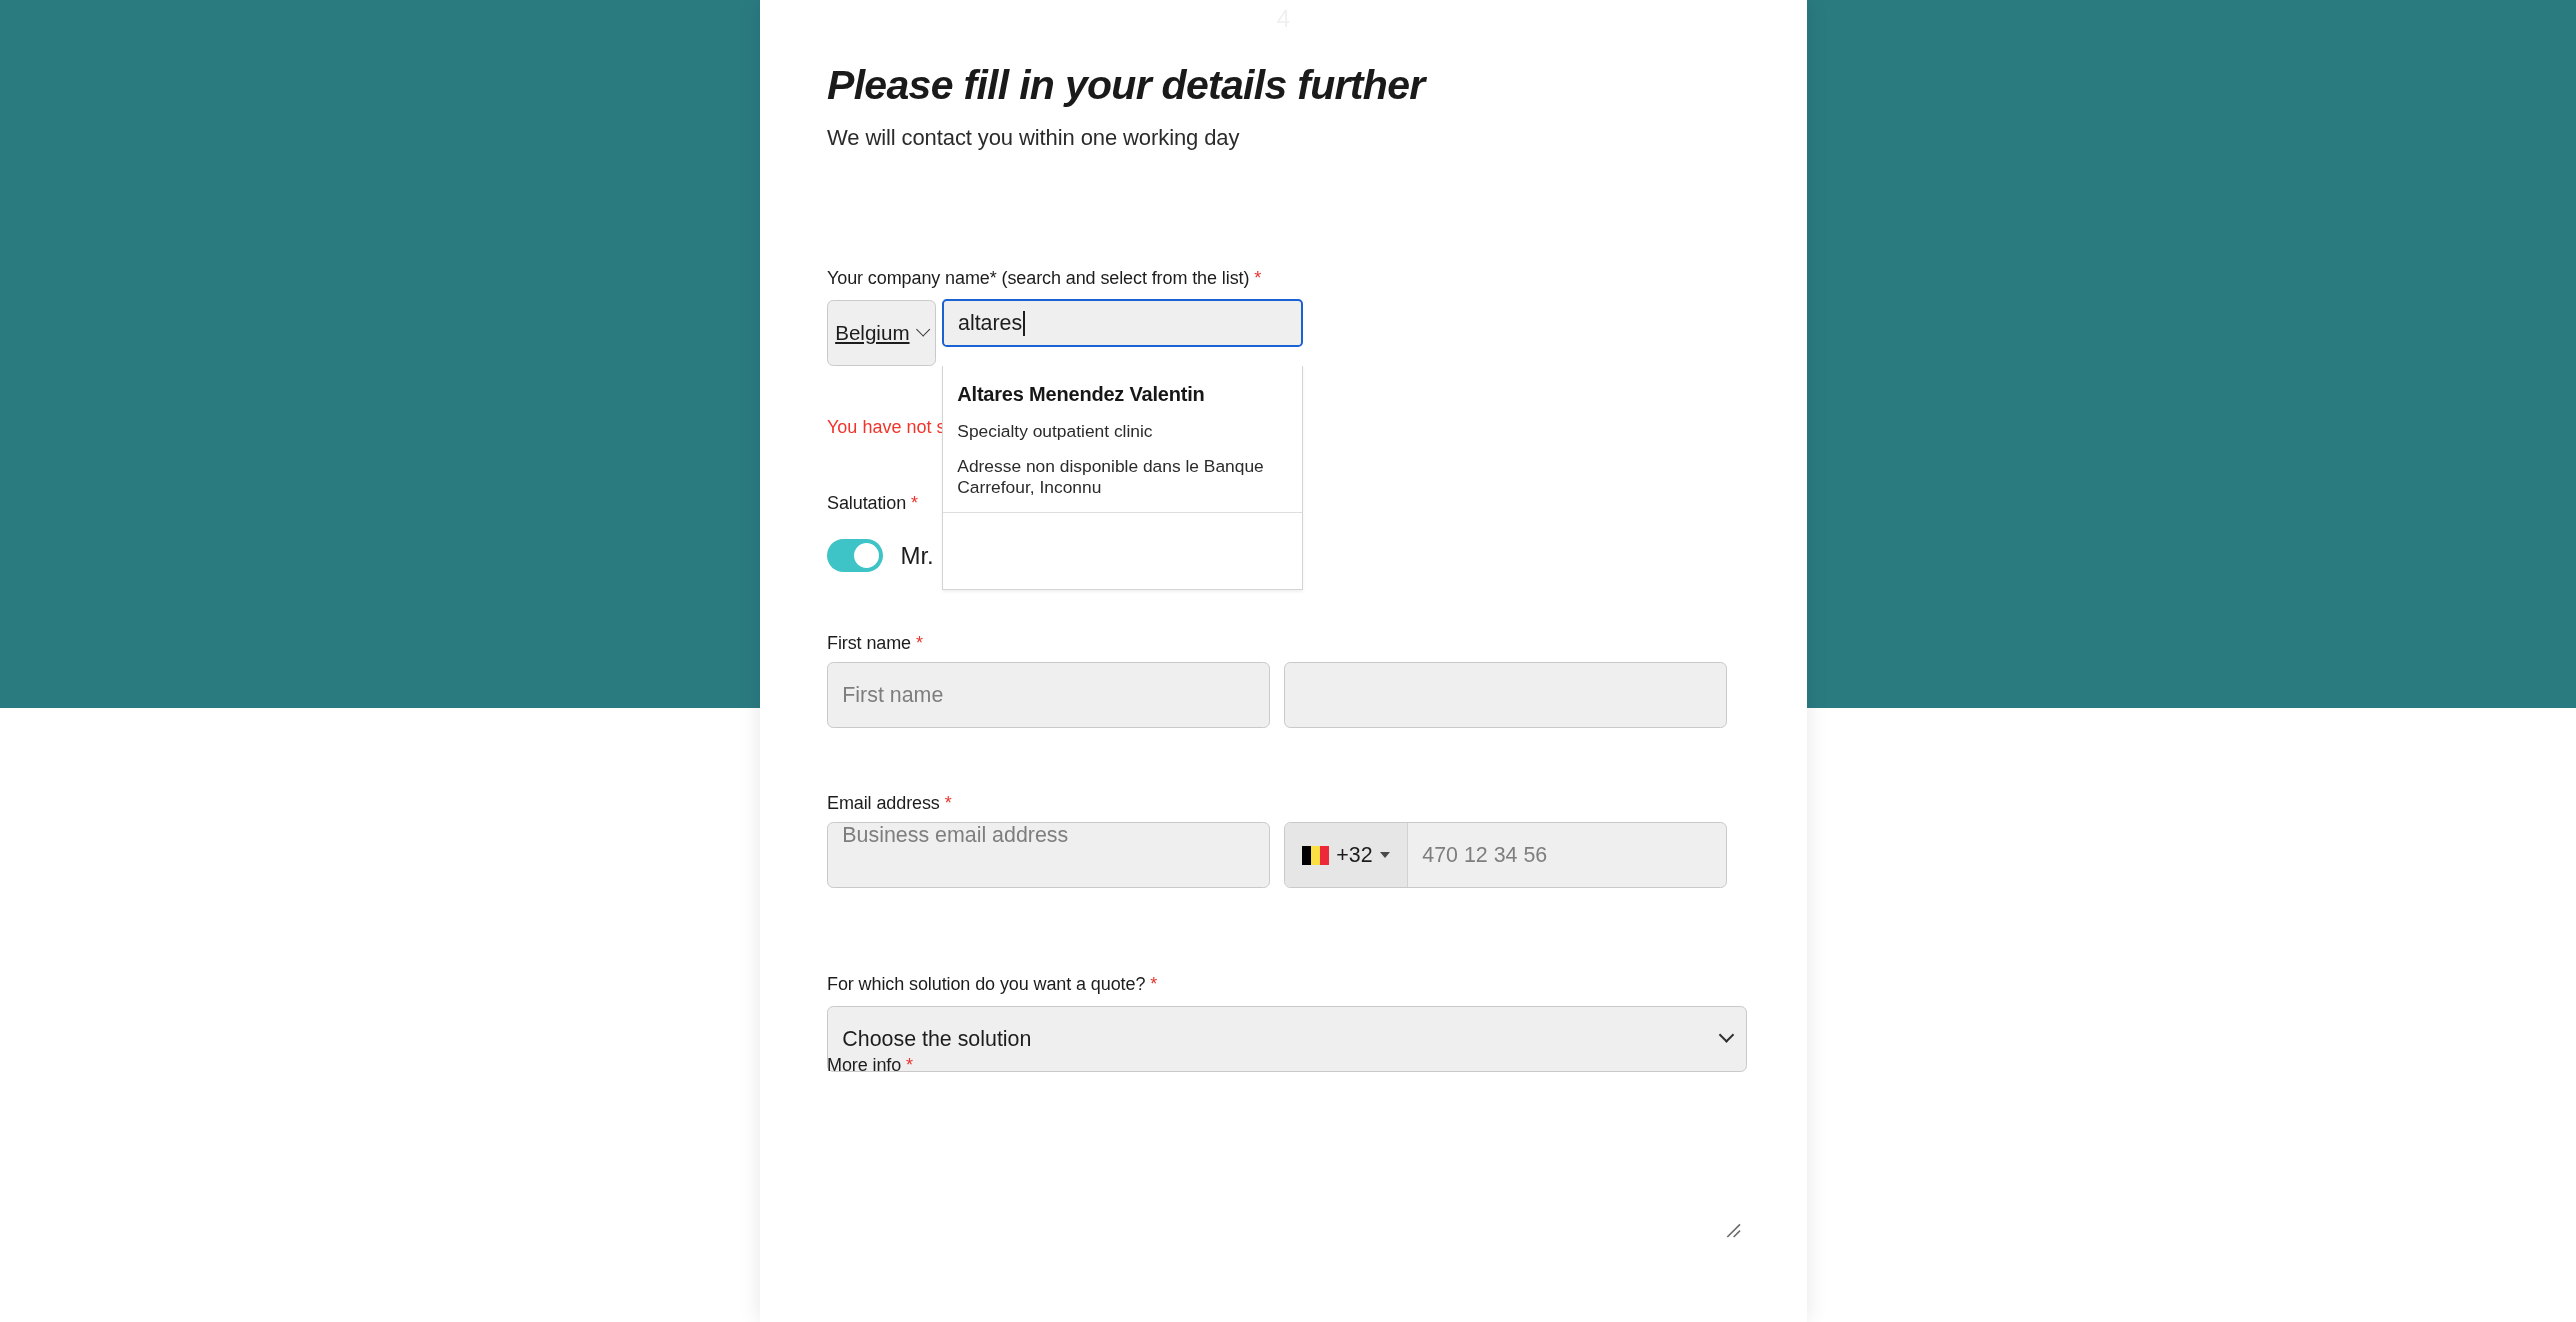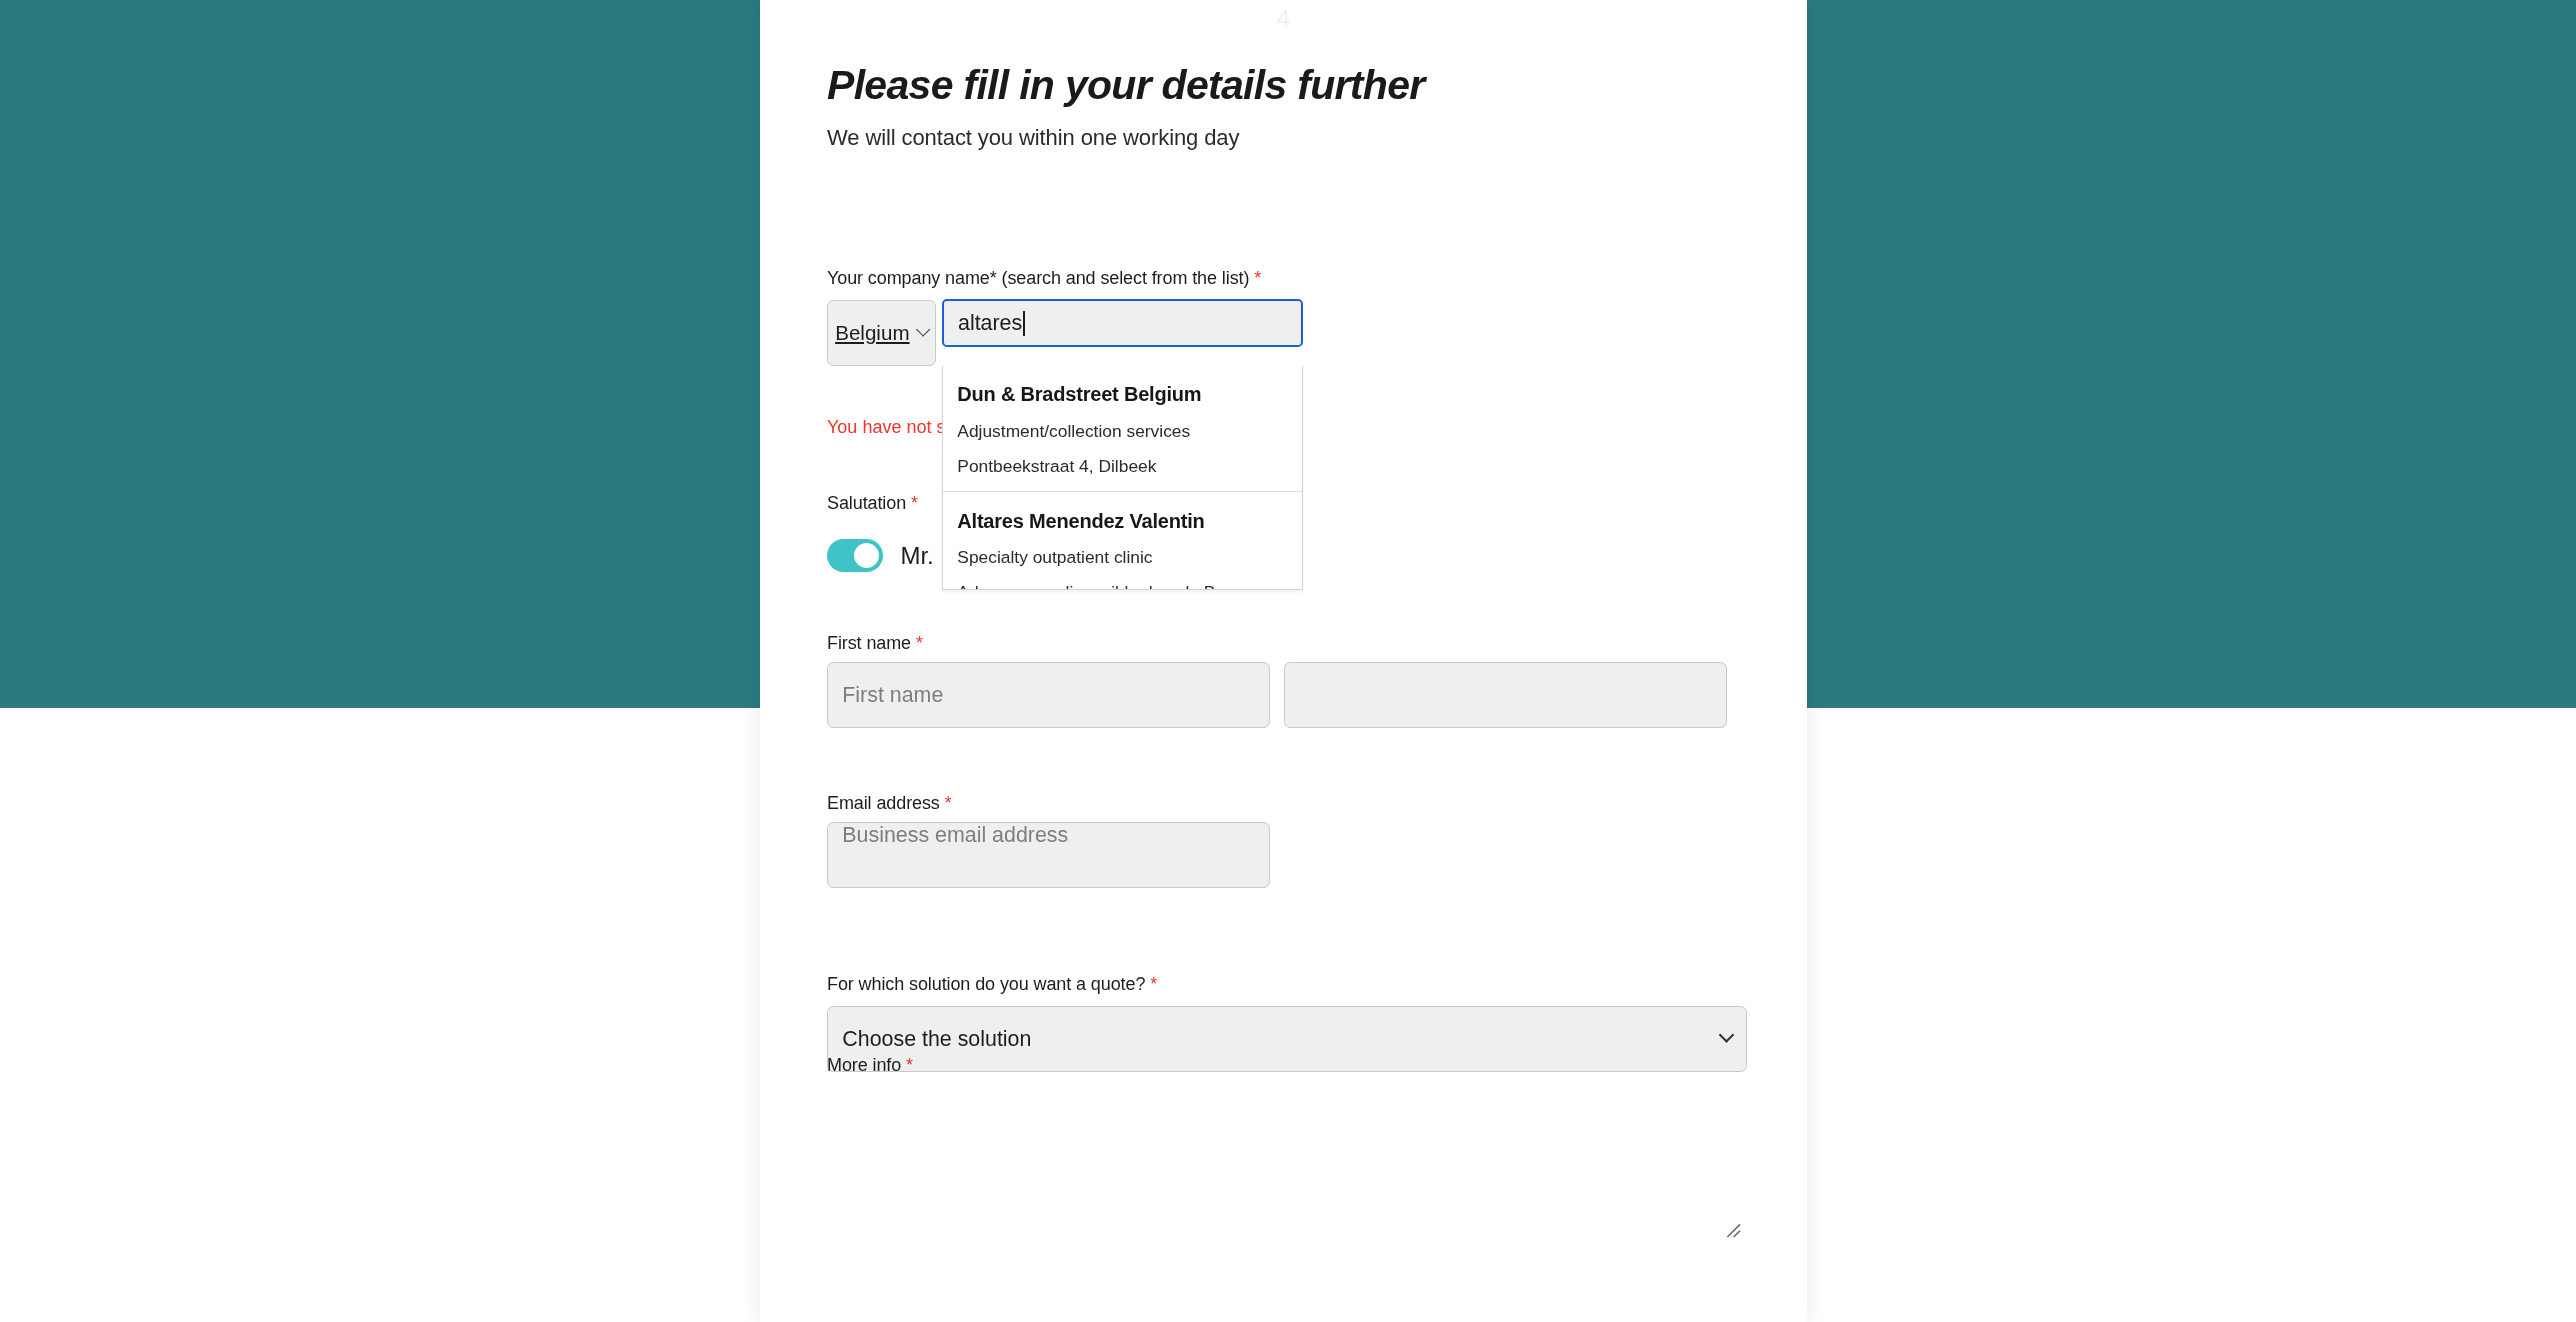--- a/index.html
+++ b/index.html
@@ -344,25 +344,20 @@
 
   <div id="company-input">
     <span>altares</span>
       <span id="caret"></span>
   </div>
 
   <div id="company-error">You have not selected a company from the list</div>
 
   <div id="suggestions">
     <div class="suggestion">
-      <div class="sg-name">Dun &amp; Bradstreet Belgium</div>
-      <div class="sg-sector">Adjustment/collection services</div>
-      <div class="sg-address">Pontbeekstraat 4, Dilbeek</div>
-    </div>
-    <div class="suggestion">
       <div class="sg-name">Altares Menendez Valentin</div>
       <div class="sg-sector">Specialty outpatient clinic</div>
       <div class="sg-address">Adresse non disponible dans le Banque Carrefour, Inconnu</div>
     </div>
 
   </div>
 
   <div id="salutation-label" class="field-label">
     <span>Salutation</span>
     <span class="req">*</span>
@@ -390,20 +385,30 @@
   </div>
 
   <div id="email-label" class="field-label">
     <span>Email address</span>
     <span class="req">*</span>
   </div>
   <div id="email-input" class="input-base">
     <span class="placeholder-text">Business email address</span>
   </div>
 
+  <div id="phone-wrap">
+    <div id="phone-country">
+      <span class="flag-be"></span>
+      <span>+32</span>
+      <span class="tri-down"></span>
+    </div>
+    <div id="phone-input">
+      <span class="placeholder-text">470 12 34 56</span>
+    </div>
+  </div>
 
   <div id="solution-label" class="field-label">
     <span>For which solution do you want a quote?</span>
     <span class="req">*</span>
   </div>
   <div id="solution-select" class="input-base">
     <span>Choose the solution</span>
     <span class="chev-lg"></span>
   </div>
 

